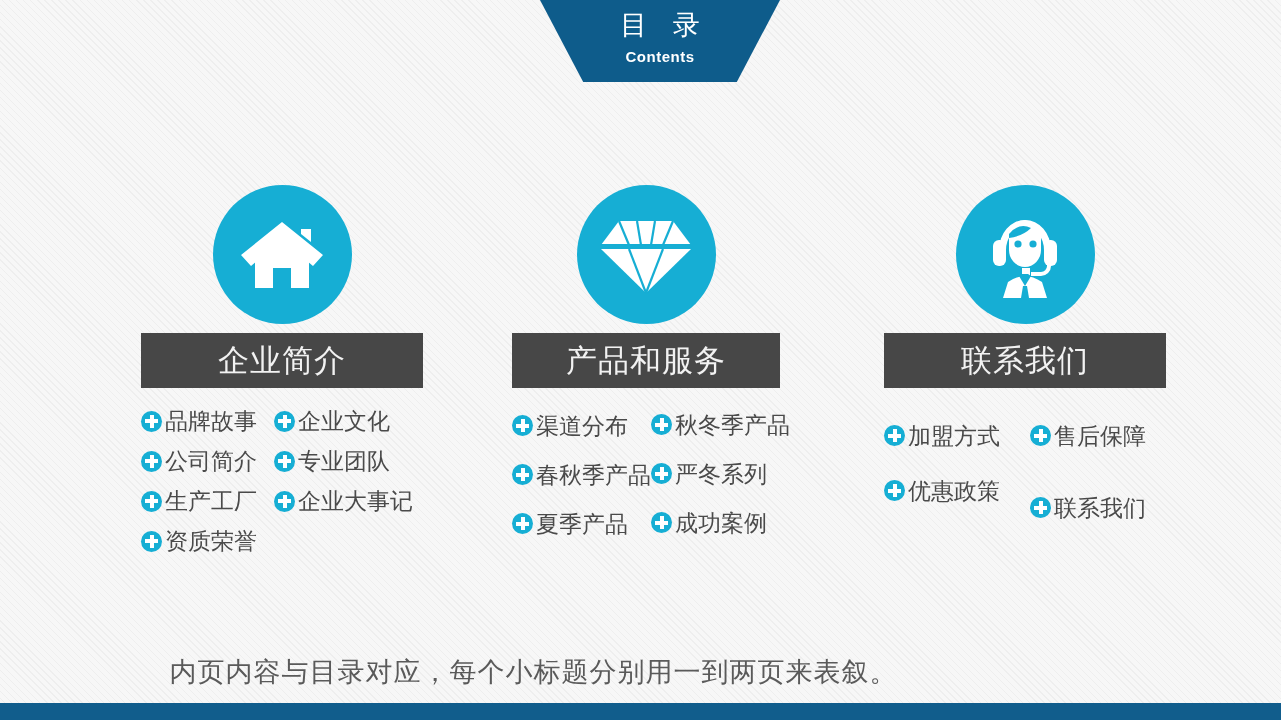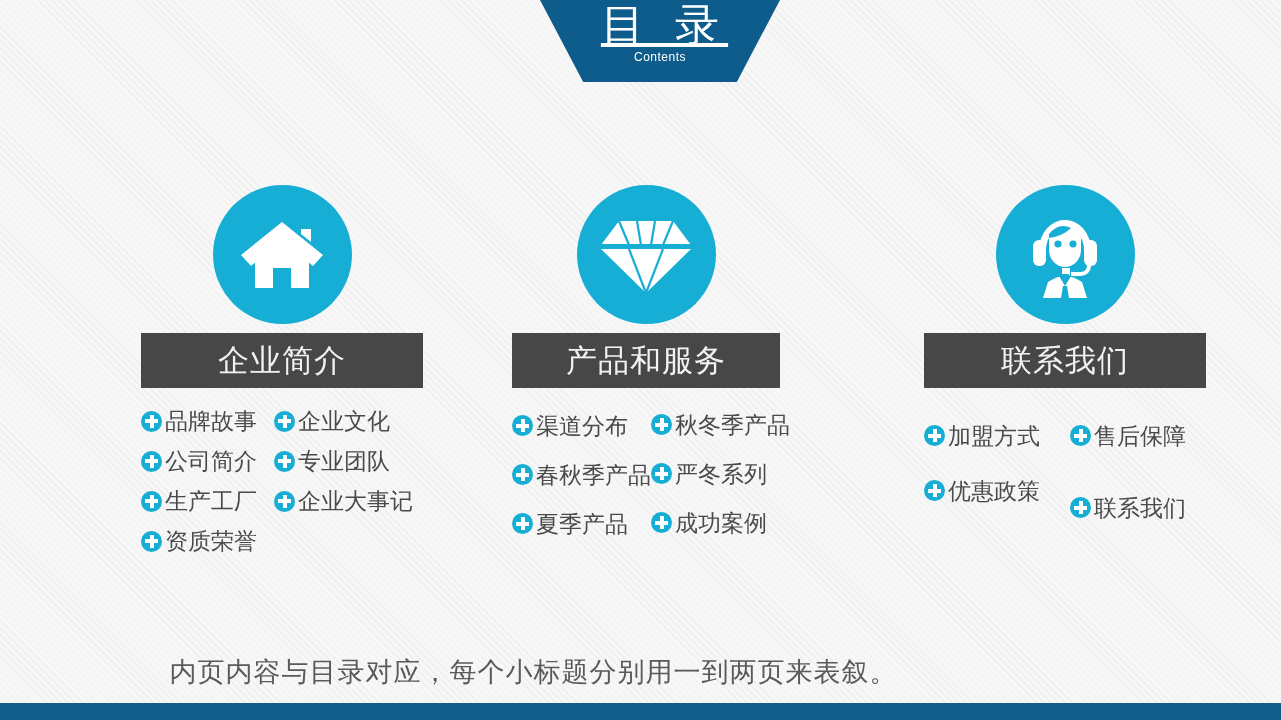--- a/index.html
+++ b/index.html
@@ -24,49 +24,48 @@
     position:absolute;
     left:540px; top:0;
     width:240px; height:82px;
     background:#0e5c8b;
     clip-path:polygon(0 0, 100% 0, 82% 100%, 18% 100%);
     text-align:center;
     color:#ffffff;
     padding-top:5px;
   }
   .header-title{
-    font-size:44px;
+    font-size:27px;
     line-height:40px;
     letter-spacing:9px;
     text-indent:9px;
     font-weight:400;
     white-space:pre;
-    text-decoration:underline;
   }
   .header-sub{
-    font-size:12px;
+    font-size:15px;
     line-height:24px;
     letter-spacing:0.5px;
-    font-weight:400;
+    font-weight:700;
   }
 
   
   .columns{
     position:absolute;
     left:0; top:185px;
     width:1281px;
     height:420px;
   }
   .column{
     position:absolute;
     top:0;
   }
   .col-1{ left:141px; width:282px; }
   .col-2{ left:512px; width:268px; }
-  .col-3{ left:924px; width:282px; }
+  .col-3{ left:884px; width:282px; }
 
   .icon-circle{
     width:139px; height:139px;
     border-radius:50%;
     background:#16aed4;
     margin:0 auto 9px auto;
     display:flex;
     align-items:center;
     justify-content:center;
   }

